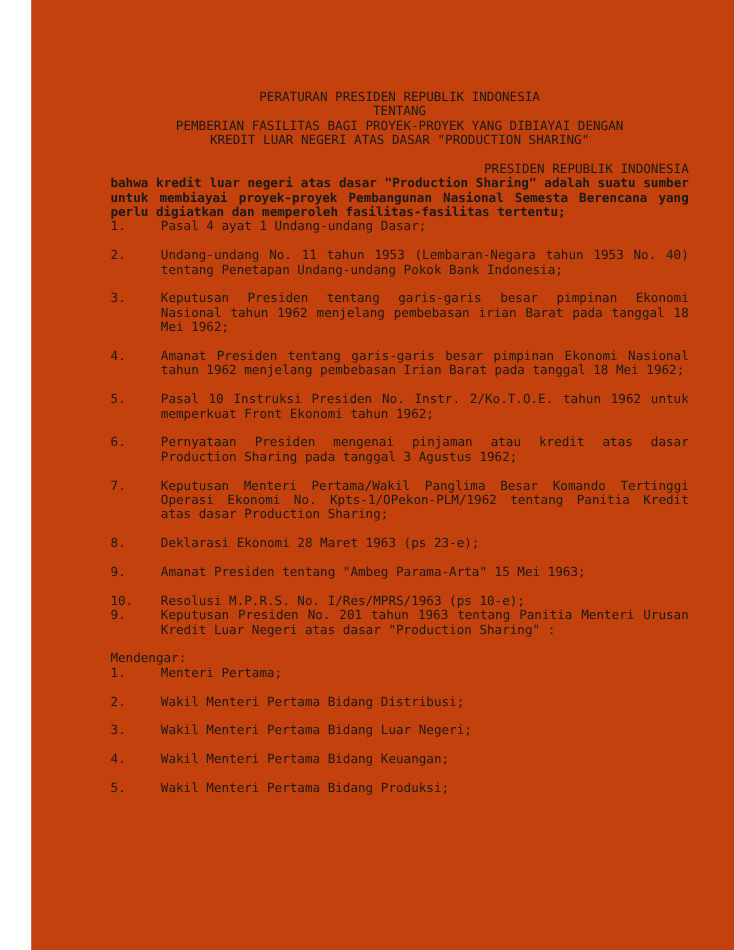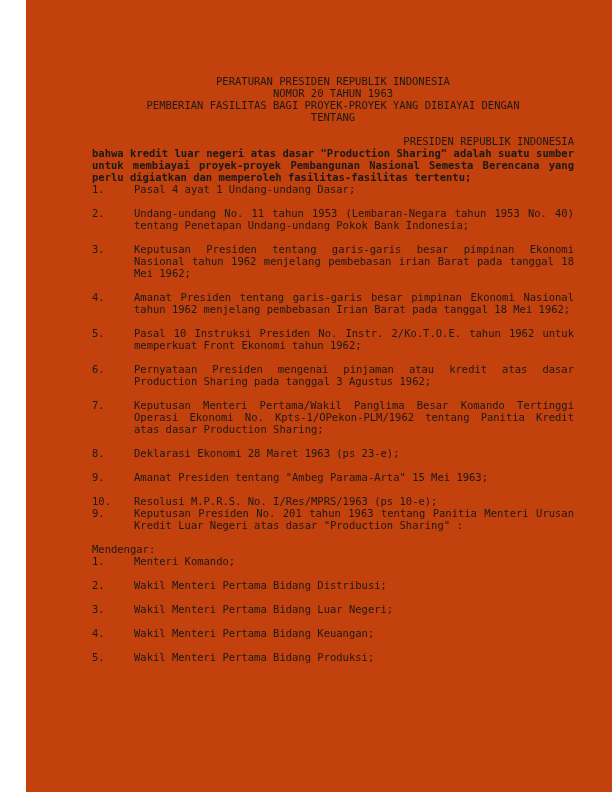--- a/index.html
+++ b/index.html
@@ -60,23 +60,23 @@
   }
 </style>
 </head>
 <body>
 
 <div class="page">
   <div class="content">
 
     <div class="hdr">
       <div class="hdr-line">PERATURAN PRESIDEN REPUBLIK INDONESIA</div>
-      <div class="hdr-line">NOMOR 20 TAHUN 1963</div>
+      <div class="hdr-line">TENTANG</div>
       <div class="hdr-line">PEMBERIAN FASILITAS BAGI PROYEK-PROYEK YANG DIBIAYAI DENGAN</div>
-      <div class="hdr-line">TENTANG</div>
+      <div class="hdr-line">KREDIT LUAR NEGERI ATAS DASAR "PRODUCTION SHARING"</div>
     </div>
 
     <div class="subject-line">PRESIDEN REPUBLIK INDONESIA</div>
 
     <div class="para">bahwa kredit luar negeri atas dasar "Production Sharing" adalah suatu sumber untuk membiayai proyek-proyek Pembangunan Nasional Semesta Berencana yang perlu digiatkan dan memperoleh fasilitas-fasilitas tertentu;</div>
 
 
     <div class="item no-gap">
       <div class="num">1.</div>
       <div class="text">Pasal 4 ayat 1 Undang-undang Dasar;</div>
@@ -119,21 +119,21 @@
     </div>
     <div class="item no-gap">
       <div class="num">9.</div>
       <div class="text">Keputusan Presiden No. 201 tahun 1963 tentang Panitia Menteri Urusan Kredit Luar Negeri atas dasar "Production Sharing" :</div>
     </div>
 
     <div class="section-label">Mendengar:</div>
 
     <div class="item no-gap">
       <div class="num">1.</div>
-      <div class="text">Menteri Komando;</div>
+      <div class="text">Menteri Pertama;</div>
     </div>
     <div class="item">
       <div class="num">2.</div>
       <div class="text">Wakil Menteri Pertama Bidang Distribusi;</div>
     </div>
     <div class="item">
       <div class="num">3.</div>
       <div class="text">Wakil Menteri Pertama Bidang Luar Negeri;</div>
     </div>
     <div class="item">

